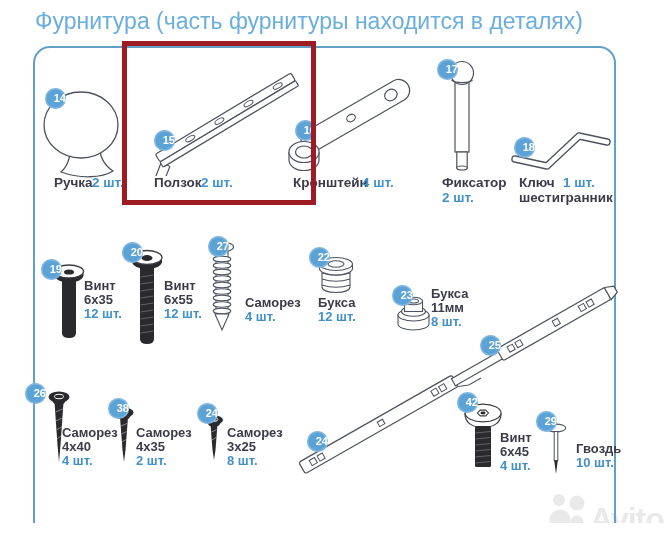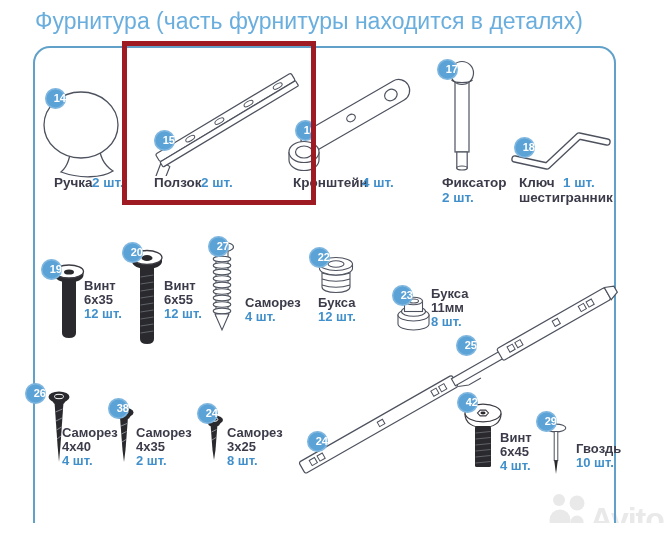--- a/index.html
+++ b/index.html
@@ -214,21 +214,21 @@
         <rect x="159" y="-3" width="6" height="6"></rect>
         <rect x="238" y="-3.5" width="6" height="6"></rect>
         <rect x="247" y="-3.5" width="6" height="6"></rect>
         <rect x="290" y="-3.5" width="6" height="6"></rect>
         <rect x="320" y="-3.5" width="6" height="6"></rect>
         <rect x="329" y="-3.5" width="6" height="6"></rect>
         <path d="M176,6.5 l10,4 l14,0"></path>
       </g>
     </g>
   </svg>
-  <span class="badge" style="left:456px;top:335px">25</span>
+  <span class="badge" style="left:480px;top:335px">25</span>
   <span class="badge" style="left:307px;top:431px">24</span>
 
   <svg class="draw" style="left:44px;top:390px" width="30" height="76" viewBox="0 0 30 76">
     <path d="M7,9 Q15,14.5 23,9 L20,13.5 Q15,16 10,13.5 Z" fill="#2a2a2e"></path>
     <polygon points="10.5,12 19.5,12 16.5,55 15,72 13.5,55" fill="#2a2a2e"></polygon>
     <ellipse cx="15" cy="7" rx="10.5" ry="5.5" fill="#2a2a2e"></ellipse>
     <ellipse cx="15" cy="6.5" rx="4.5" ry="2.2" fill="none" stroke="#fff" stroke-width="1"></ellipse>
     <g stroke="#9aa0ab" stroke-width="0.8">
         <line x1="11.5" y1="22" x2="18.5" y2="19"></line>
         <line x1="12" y1="31" x2="18" y2="28"></line>

